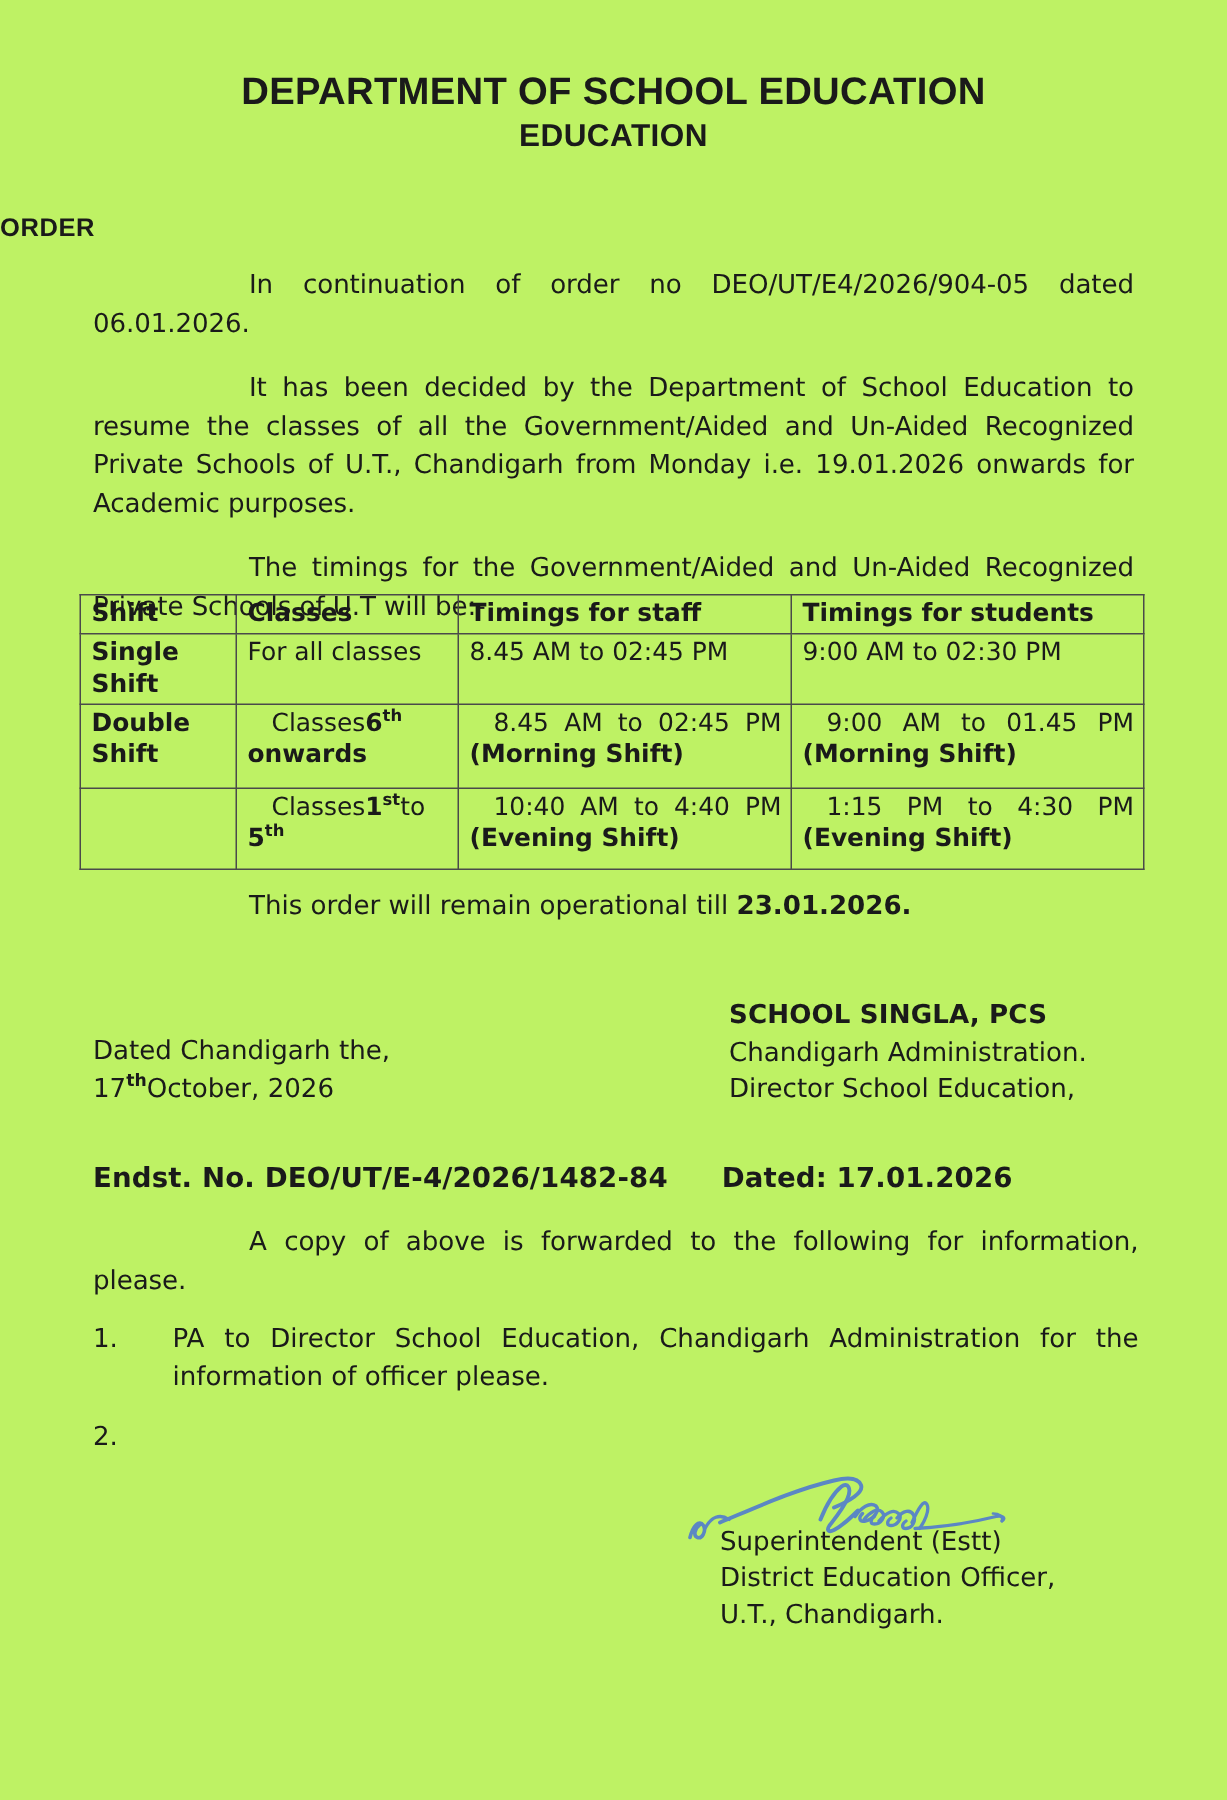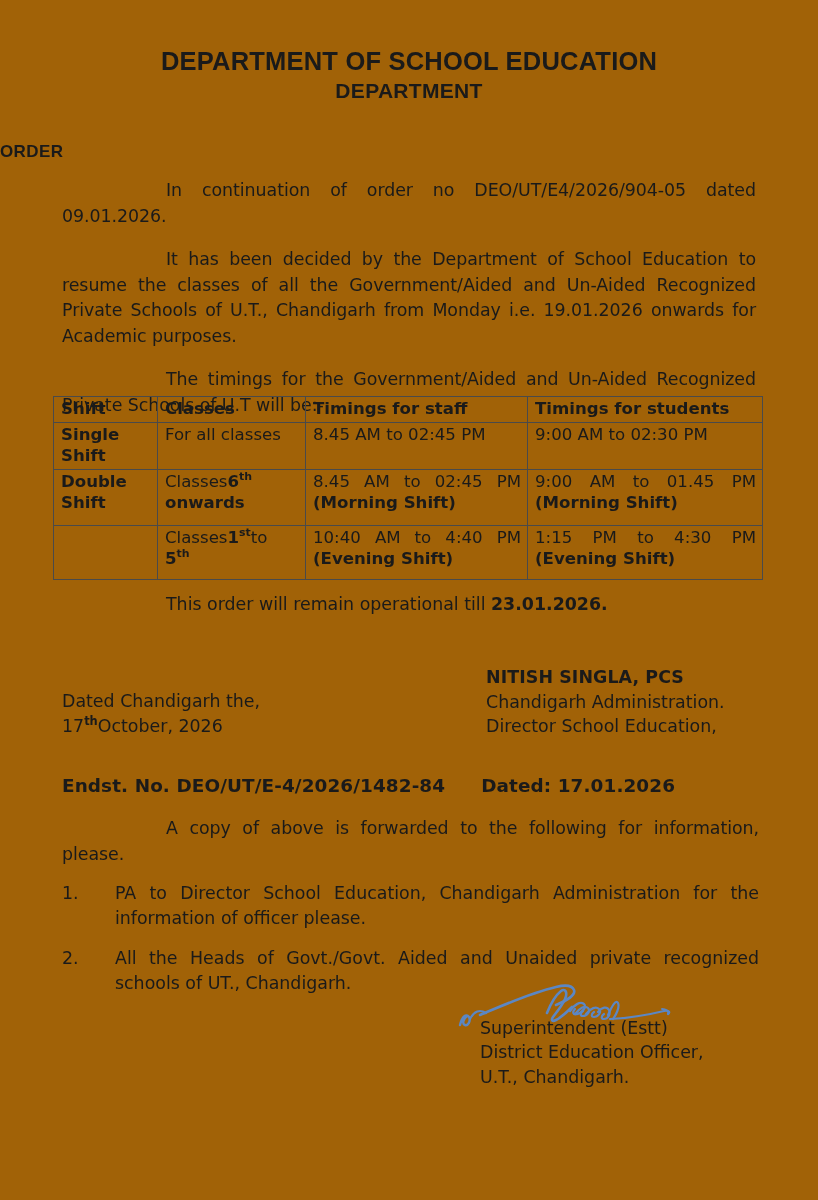--- a/index.html
+++ b/index.html
@@ -14,21 +14,21 @@
     position: relative;
     font-family: "DejaVu Sans", sans-serif;
     color: #1a1a1a;
     overflow: hidden;
   }
   .page {
     position: absolute;
     top: 0; left: 0;
     width: 818px;
     height: 1200px;
-    background: #a16207;
+    background: #bef264;
   }
 
   
   .doc-header {
     position: absolute;
     top: 47px;
     left: 0;
     width: 818px;
     text-align: center;
   }
@@ -102,20 +102,21 @@
   .col-shift   { width: 104px; }
   .col-classes { width: 148px; }
   .col-staff   { width: 222px; }
   .col-students{ width: 235px; }
 
   td.bold-cell, th.bold-cell { font-weight: bold; }
   .cell-just-line {
     display: block;
     text-align: justify;
     text-align-last: justify;
+    margin-left: 16px;
   }
   .sup { font-size: 0.66em; vertical-align: super; font-weight: bold; line-height: 0; }
   .shift-label { font-weight: bold; display: block; }
   .sub-bold { font-weight: bold; display: block; }
   .rowh-1 { height: 26px; }
   .rowh-2 { height: 40px; }
   .rowh-3 { height: 56px; }
   .rowh-4 { height: 54px; }
 
   
@@ -212,27 +213,27 @@
     pointer-events: none;
   }
 </style>
 </head>
 <body>
 
 <div class="page">
 
   <div class="doc-header">
     <div class="dept-title">DEPARTMENT OF SCHOOL EDUCATION</div>
-    <div class="dept-city">DEPARTMENT</div>
+    <div class="dept-city">EDUCATION</div>
   </div>
 
   <div class="order-word">ORDER</div>
 
   <div class="body-wrap">
-    <p class="para">In continuation of order no DEO/UT/E4/2026/904-05 dated 09.01.2026.</p>
+    <p class="para">In continuation of order no DEO/UT/E4/2026/904-05 dated 06.01.2026.</p>
     <p class="para">It has been decided by the Department of School Education to resume the classes of all the Government/Aided and Un-Aided Recognized Private Schools of U.T., Chandigarh from Monday i.e. 19.01.2026 onwards for Academic purposes.</p>
     <p class="para">The timings for the Government/Aided and Un-Aided Recognized Private Schools of U.T will be:-</p>
   </div>
 
   <table class="timings-table">
     <colgroup>
       <col class="col-shift">
         <col class="col-classes">
         <col class="col-staff">
         <col class="col-students">
@@ -297,40 +298,39 @@
   <div class="operational-line">
     <span>This order will remain operational till </span><b>23.01.2026.</b>
   </div>
 
   <div class="sig-block">
     <div class="sig-left">
       <div>Dated Chandigarh the,</div>
       <div><span>17</span><span class="sup">th</span><span>October, 2026</span></div>
     </div>
     <div class="sig-right">
-      <div class="name">NITISH SINGLA, PCS</div>
+      <div class="name">SCHOOL SINGLA, PCS</div>
       <div>Chandigarh Administration.</div>
       <div>Director School Education,</div>
     </div>
   </div>
 
   <div class="endst-line">
     <span class="endst-no">Endst. No. DEO/UT/E-4/2026/1482-84</span><span class="endst-date">Dated: 17.01.2026</span>
   </div>
 
   <div class="forward-wrap">
     <p class="para">A copy of above is forwarded to the following for information, please.</p>
     <ol class="fwd-list">
       <li>
         <span class="num">1.</span>
         <span>PA to Director School Education, Chandigarh Administration for the information of officer please.</span>
       </li>
       <li>
         <span class="num">2.</span>
-        <span>All the Heads of Govt./Govt. Aided and Unaided private recognized schools of UT., Chandigarh.</span>
       </li>
     </ol>
   </div>
 
   <div class="footer-sig">
     <svg class="sig-scrawl" viewBox="0 0 250 52">
       <g fill="none" stroke="#5b87c4" stroke-linecap="round" stroke-linejoin="round">
         <path d="M8 44 C10 36, 14 32, 17 36 C19 40, 16 45, 13 44 C10 43, 11 38, 15 35" stroke-width="2.4"></path>
         <path d="M18 38 C22 30, 28 28, 34 32" stroke-width="2.2"></path>
         <path d="M28 34 C52 24, 78 12, 104 6 C112 4, 120 4, 122 9 C124 14, 114 20, 104 24" stroke-width="2.6"></path>

